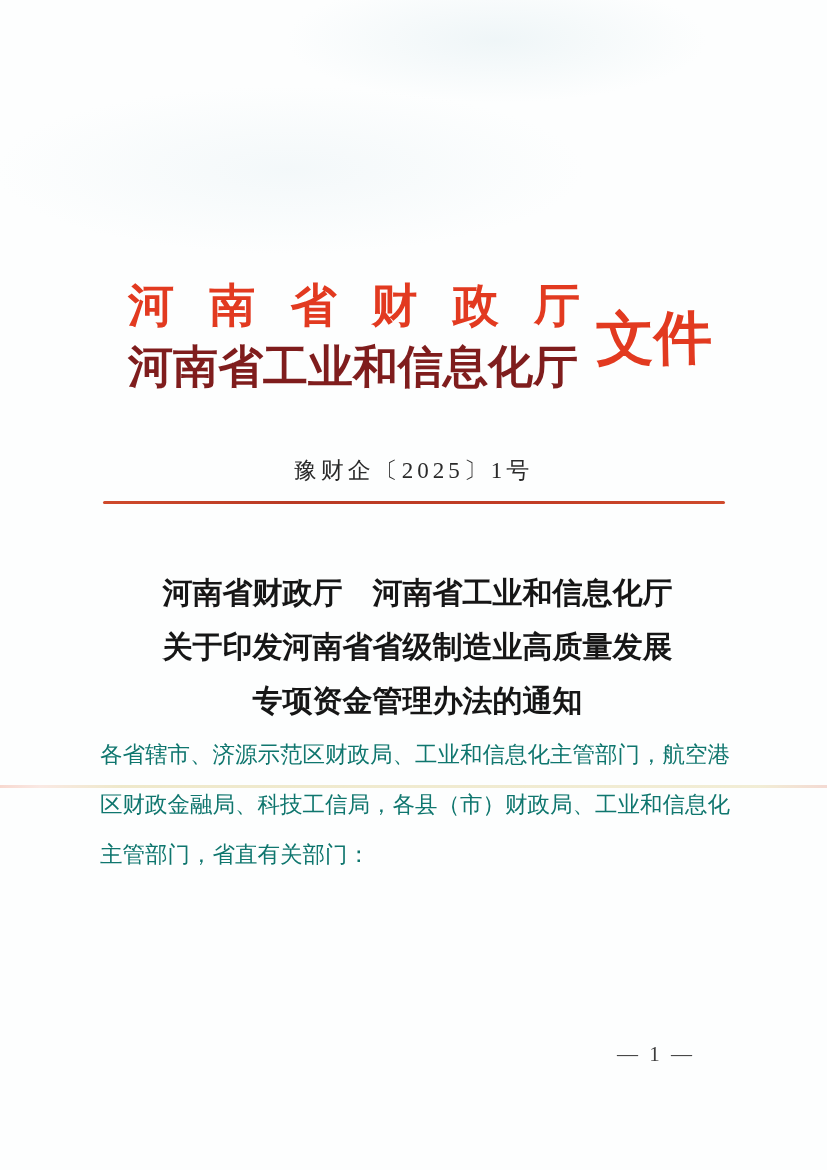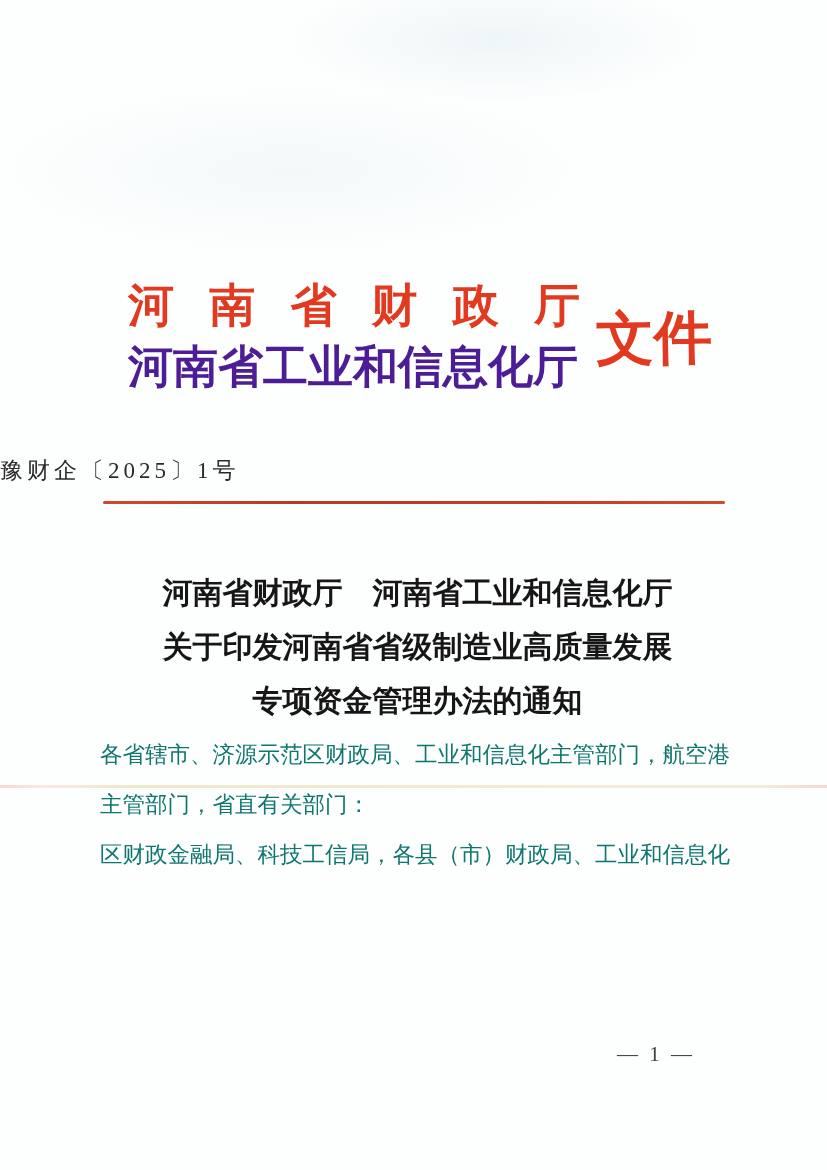--- a/index.html
+++ b/index.html
@@ -53,21 +53,21 @@
     margin-top: 6px;
     transform: rotate(-1deg);
     white-space: nowrap;
   }
 
   
   .doc-number {
     position: absolute;
     top: 455px;
     left: 0; right: 0;
-    text-align: left;
+    text-align: center;
     font-size: 23px;
     letter-spacing: 4px;
     color: #2a2a2a;
   }
 
   
   .red-divider {
     position: absolute;
     top: 501px;
     left: 103px;
@@ -135,40 +135,40 @@
   <div class="letterhead">
     <div class="agency-names">
       <div class="agency-line1" style="color:#e23a20">
           <span>河</span>
           <span>南</span>
           <span>省</span>
           <span>财</span>
           <span>政</span>
           <span>厅</span>
         </div>
-      <div class="agency-line2" style="color:#4c1d95">河南省工业和信息化厅</div>
+      <div class="agency-line2" style="color:#7f1d1d">河南省工业和信息化厅</div>
     </div>
     <div class="doc-type-label" style="color:#e23a20">文件</div>
   </div>
 
   <div class="doc-number">豫财企〔2025〕1号</div>
 
   <div class="red-divider"></div>
 
   <div class="doc-title">
     <div>河南省财政厅　河南省工业和信息化厅</div>
     <div>关于印发河南省省级制造业高质量发展</div>
     <div>专项资金管理办法的通知</div>
   </div>
 
   <div class="doc-body">
     <div>
       <div class="body-line">各省辖市、济源示范区财政局、工业和信息化主管部门，航空港</div>
+      <div class="body-line">区财政金融局、科技工信局，各县（市）财政局、工业和信息化</div>
       <div class="body-line">主管部门，省直有关部门：</div>
-      <div class="body-line">区财政金融局、科技工信局，各县（市）财政局、工业和信息化</div>
     </div>
   </div>
 
   <div class="scan-fold-line"></div>
 
   <div class="page-number">— 1 —</div>
 
 </div>
 
 </body></html>

